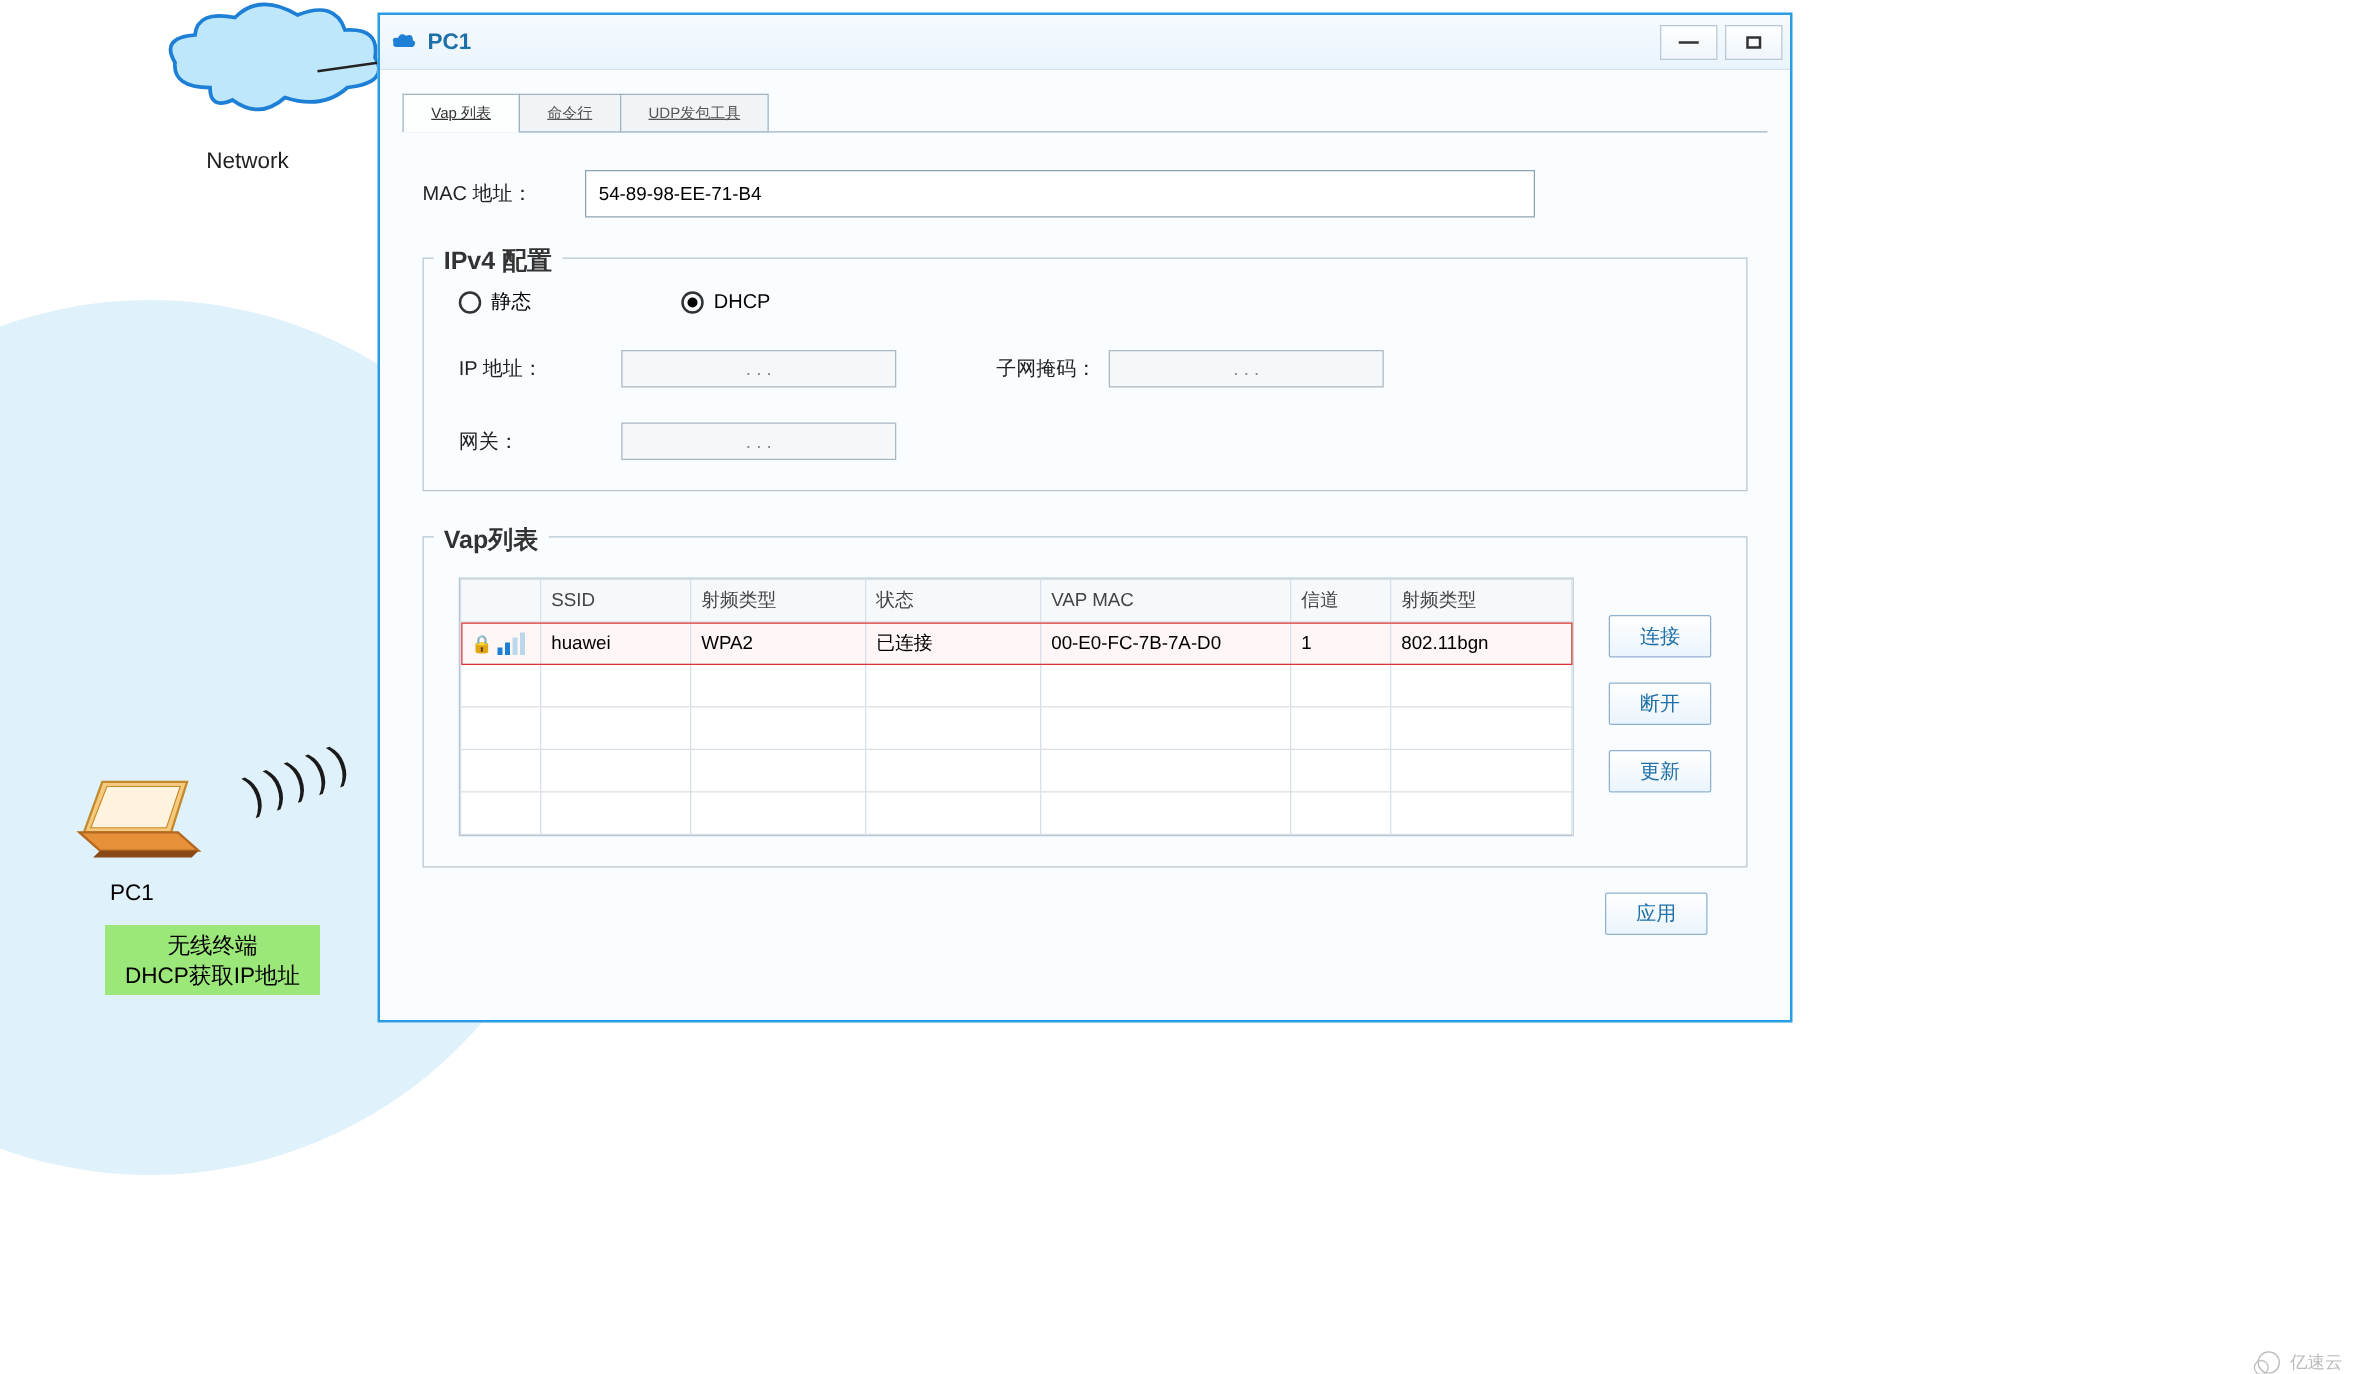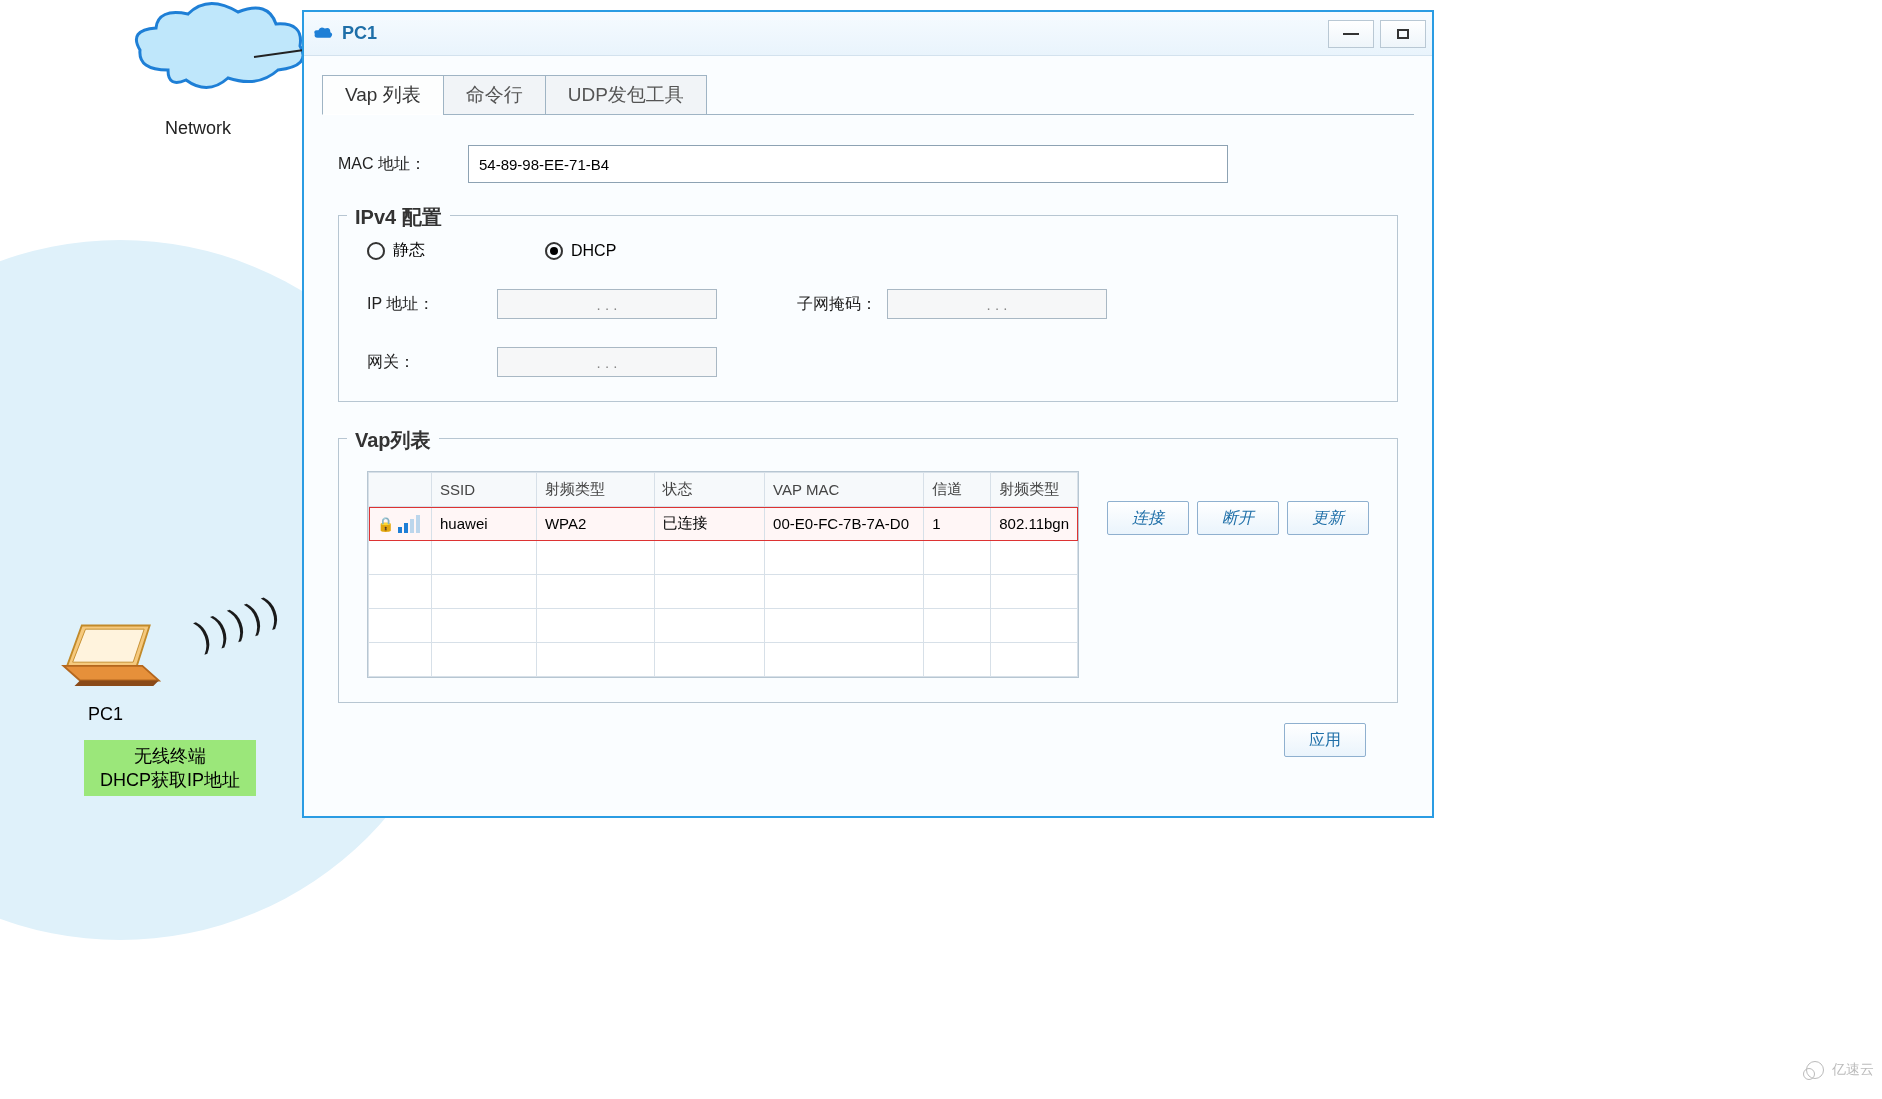--- a/index.html
+++ b/index.html
@@ -70,21 +70,21 @@
     position: absolute;
     left: 84px; top: 740px;
     background: #9be77a;
     padding: 4px 16px;
     font-size: 18px;
     line-height: 24px;
     text-align: center;
   }
   .watermark {
     position: absolute;
-    right: 8px; bottom: 20px;
+    right: 8px; bottom: 0;
     color: #bbb;
     font-size: 14px;
     z-index: 10;
   }
   .watermark .ring {
     display: inline-block;
     border: 1.5px solid #bbb;
     border-radius: 50%;
     width: 18px; height: 18px;
     vertical-align: middle;
@@ -138,25 +138,26 @@
   
   .tabstrip {
     display: flex;
     padding: 18px 18px 0 18px;
   }
   .tab {
     border: 1px solid #9fb4c4;
     border-bottom: 1px solid #fff;
     background: #fdfefe;
     padding: 6px 22px;
-    font-size: 19px;
+    font-size: 12px;
     color: #333;
     position: relative;
     top: 1px;
     margin-right: -1px;
+    text-decoration: underline;
   }
   .tab.inactive {
     background: #f1f4f7;
     border-bottom: 1px solid #9fb4c4;
     color: #555;
   }
   .tabstrip-border {
     border-bottom: 1px solid #9fb4c4;
     margin: 0 18px;
   }
@@ -276,23 +277,22 @@
     display:flex;align-items:center;gap:4px;
   }
   .lock-icon { color:#d23; font-size:14px; }
   .bars { display:flex; align-items:flex-end; gap:2px; }
   .bars span { width:4px; background:#1e7fd6; }
   .bars span:nth-child(1){height:6px;}
   .bars span:nth-child(2){height:10px;}
   .bars span:nth-child(3){height:14px;background:#bcd6ec;}
   .bars span:nth-child(4){height:18px;background:#bcd6ec;}
   .side-btns {
-    display:flex;flex-direction:row;gap:8px;
+    display:flex;flex-direction:column;gap:20px;
     padding-top:30px;
-    font-style:italic;
   }
   .btn {
     width: 82px; height: 34px;
     border:1px solid #8fb0cf;
     background: linear-gradient(#fff,#eaf4fc);
     color:#1f6fa8;
     font-size:16px;
     display:flex;align-items:center;justify-content:center;
     border-radius:2px;
   }

